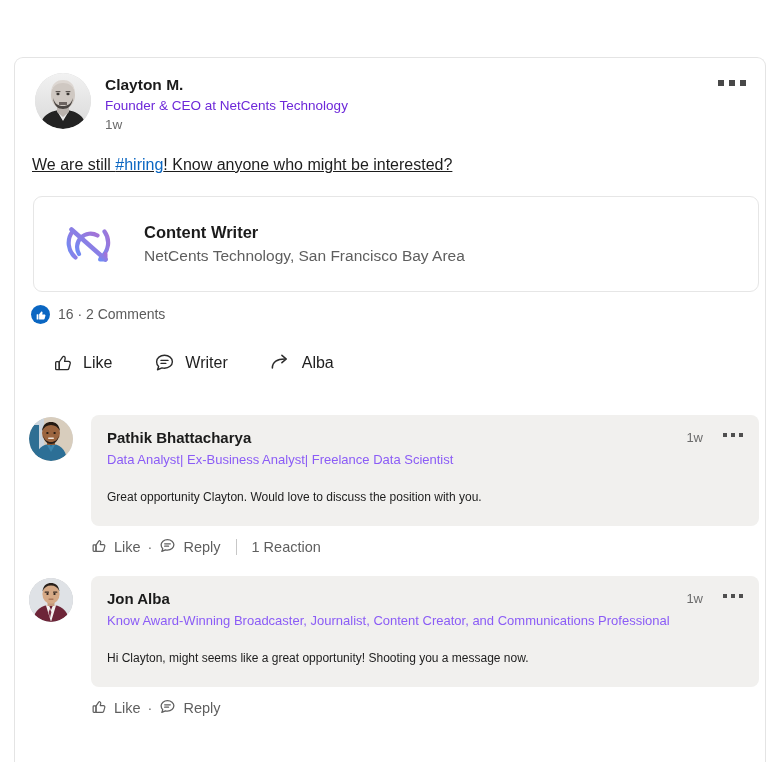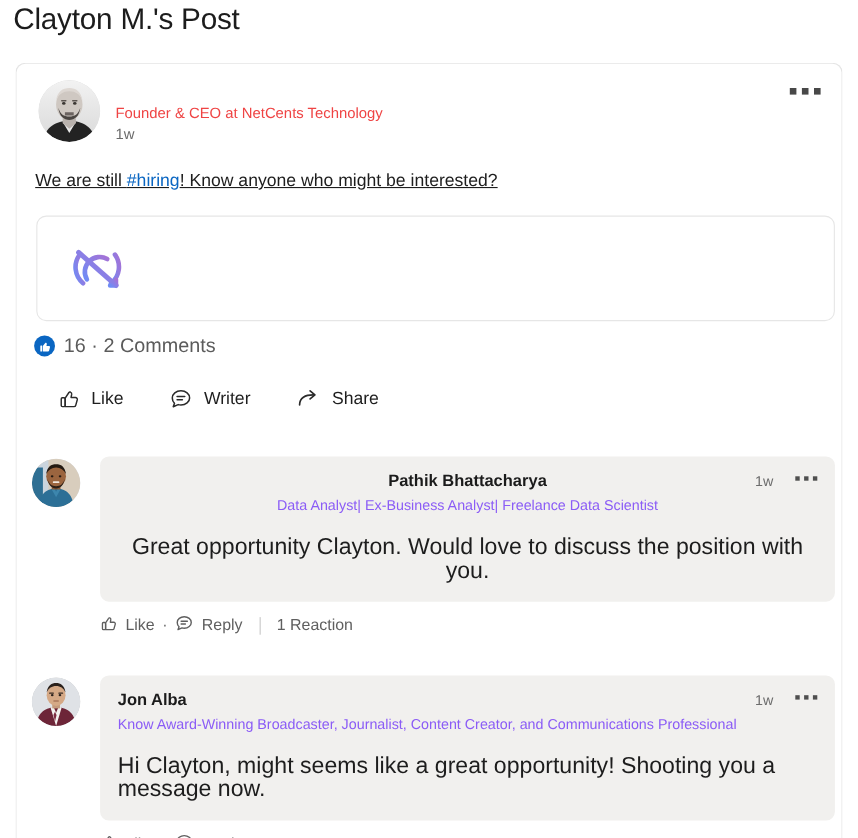--- a/index.html
+++ b/index.html
@@ -50,23 +50,23 @@
   }
   .author-block { margin-left: 14px; padding-top: 2px; }
   .author-name {
     font-size: 15.5px;
     font-weight: 700;
     color: #1b1b1b;
     line-height: 19px;
   }
   .author-headline {
     font-size: 13.5px;
-    color: #ef4444;
+    color: #6d28d9;
     line-height: 19px;
-    margin-top: 18px;
+    margin-top: 2px;
   }
   .author-time {
     font-size: 13.5px;
     color: #6a6a6a;
     line-height: 18px;
     margin-top: 1px;
   }
 
   
   .overflow-menu {
@@ -133,21 +133,21 @@
   .react-badge {
     width: 19px; height: 19px;
     border-radius: 50%;
     background: #0a66c2;
     display: flex;
     align-items: center;
     justify-content: center;
     flex: 0 0 auto;
   }
   .counts-text {
-    font-size: 18px;
+    font-size: 14px;
     color: #5b5b5b;
     line-height: 19px;
   }
 
   
   .action-bar {
     position: absolute;
     left: 38px; top: 294px;
     display: flex;
     align-items: center;
@@ -193,21 +193,21 @@
     color: #1b1b1b;
     line-height: 20px;
   }
   .bubble-headline {
     font-size: 13px;
     color: #8b5cf6;
     line-height: 19px;
     margin-top: 2px;
   }
   .bubble-text {
-    font-size: 21px;
+    font-size: 12px;
     color: #1d1d1d;
     line-height: 21px;
     margin-top: 18px;
   }
   .bubble-time {
     position: absolute;
     right: 56px; top: 15px;
     font-size: 13px;
     color: #6c6c6c;
   }
@@ -244,21 +244,20 @@
     width: 1px; height: 16px;
     background: #c7c7c7;
     margin: 0 8px;
   }
 </style>
 </head>
 <body>
 
 <div id="root">
 
-  <div class="page-title">Clayton M.'s Post</div>
 
   <div class="post-card">
 
     <div class="post-header">
       <div class="avatar-lg">
         <svg width="56" height="56" viewBox="0 0 56 56">
           <defs>
             <clipPath id="clipA">
                 <circle cx="28" cy="28" r="28"></circle>
               </clipPath>
@@ -285,20 +284,21 @@
 
             <ellipse cx="23" cy="21" rx="1.6" ry="1.2" fill="#3a3632"></ellipse>
             <ellipse cx="33" cy="21" rx="1.6" ry="1.2" fill="#3a3632"></ellipse>
 
             <rect x="20.5" y="18" width="5" height="1.2" rx="0.6" fill="#5b5450"></rect>
             <rect x="30.5" y="18" width="5" height="1.2" rx="0.6" fill="#5b5450"></rect>
           </g>
         </svg>
       </div>
       <div class="author-block">
+        <div class="author-name">Clayton M.</div>
         <div class="author-headline">Founder &amp; CEO at NetCents Technology</div>
         <div class="author-time">1w</div>
       </div>
     </div>
 
     <div class="overflow-menu">
       <i></i>
       <i></i>
       <i></i>
     </div>
@@ -316,20 +316,24 @@
           </defs>
           <g fill="none" stroke="url(#lg)" stroke-width="4.2" stroke-linecap="round">
             <path d="M12.5 13.5 A19 19 0 0 0 15.5 39.5"></path>
             <path d="M44.5 13.5 A19 19 0 0 1 41 39.5"></path>
             <path d="M19 36 A13.5 13.5 0 0 1 37.5 17.5"></path>
           </g>
           <path d="M11.5 11.5 L45.5 41.5" stroke="url(#lg)" stroke-width="4.6" stroke-linecap="round" fill="none"></path>
           <path d="M40 41.5 L45.5 41.5 L45.5 36" fill="none" stroke="url(#lg)" stroke-width="4" stroke-linecap="round" stroke-linejoin="round"></path>
         </svg>
       </div>
+      <div class="job-info">
+        <div class="job-title">Content Writer</div>
+        <div class="job-sub">NetCents Technology, San Francisco Bay Area</div>
+      </div>
     </div>
 
     <div class="social-counts">
       <span class="react-badge">
         <svg width="12" height="12" viewBox="0 0 24 24" fill="#ffffff">
           <path d="M9.2 21h8.1c.9 0 1.7-.6 1.9-1.4l1.7-6.1c.3-1.2-.6-2.4-1.9-2.4h-4.6l.7-3.3c.2-1.1-.3-2.2-1.3-2.6-.6-.2-1.2 0-1.5.5L8.2 10.6v10.4h1z"></path>
           <rect x="3.3" y="10.3" width="3.6" height="10.7" rx="1"></rect>
         </svg>
       </span>
       <span class="counts-text">16 · 2 Comments</span>
@@ -354,25 +358,25 @@
         </span>
         <span>Writer</span>
       </div>
       <div class="action-btn">
         <span>
           <svg width="22" height="20" viewBox="0 0 24 22" fill="none" stroke="#2b2b2b" stroke-width="1.7" stroke-linecap="round" stroke-linejoin="round">
             <path d="M2.5 16.5 C2.5 9.5 8 6.5 16.5 6.6"></path>
             <path d="M13 2.6 L17.8 6.6 L13 10.6"></path>
           </svg>
         </span>
-        <span>Share</span>
-      </div>
-    </div>
-
-    <div class="comment" style="top:357px;text-align:center;">
+        <span>Alba</span>
+      </div>
+    </div>
+
+    <div class="comment" style="top:357px;">
       <div class="avatar-sm">
         <svg width="44" height="44" viewBox="0 0 44 44">
           <defs>
               <clipPath id="clipB">
                 <circle cx="22" cy="22" r="22"></circle>
               </clipPath>
             </defs>
           <g clip-path="url(#clipB)">
             <rect width="44" height="44" fill="#d8cdbd"></rect>
             <rect x="0" y="0" width="15" height="44" fill="#cbd5de"></rect>
@@ -418,21 +422,21 @@
               <path d="M8 9.6h8M8 13h5.5"></path>
             </svg>
           </span>
           <span>Reply</span>
         </span>
         <span class="ca-sep"></span>
         <span>1 Reaction</span>
       </div>
     </div>
 
-    <div class="comment" style="top:556px;">
+    <div class="comment" style="top:518px;">
       <div class="avatar-sm">
         <svg width="44" height="44" viewBox="0 0 44 44">
           <defs>
               <clipPath id="clipC">
                 <circle cx="22" cy="22" r="22"></circle>
               </clipPath>
             </defs>
           <g clip-path="url(#clipC)">
             <rect width="44" height="44" fill="#cfd3d8"></rect>
             <rect x="0" y="0" width="44" height="44" fill="#dfe2e6"></rect>

